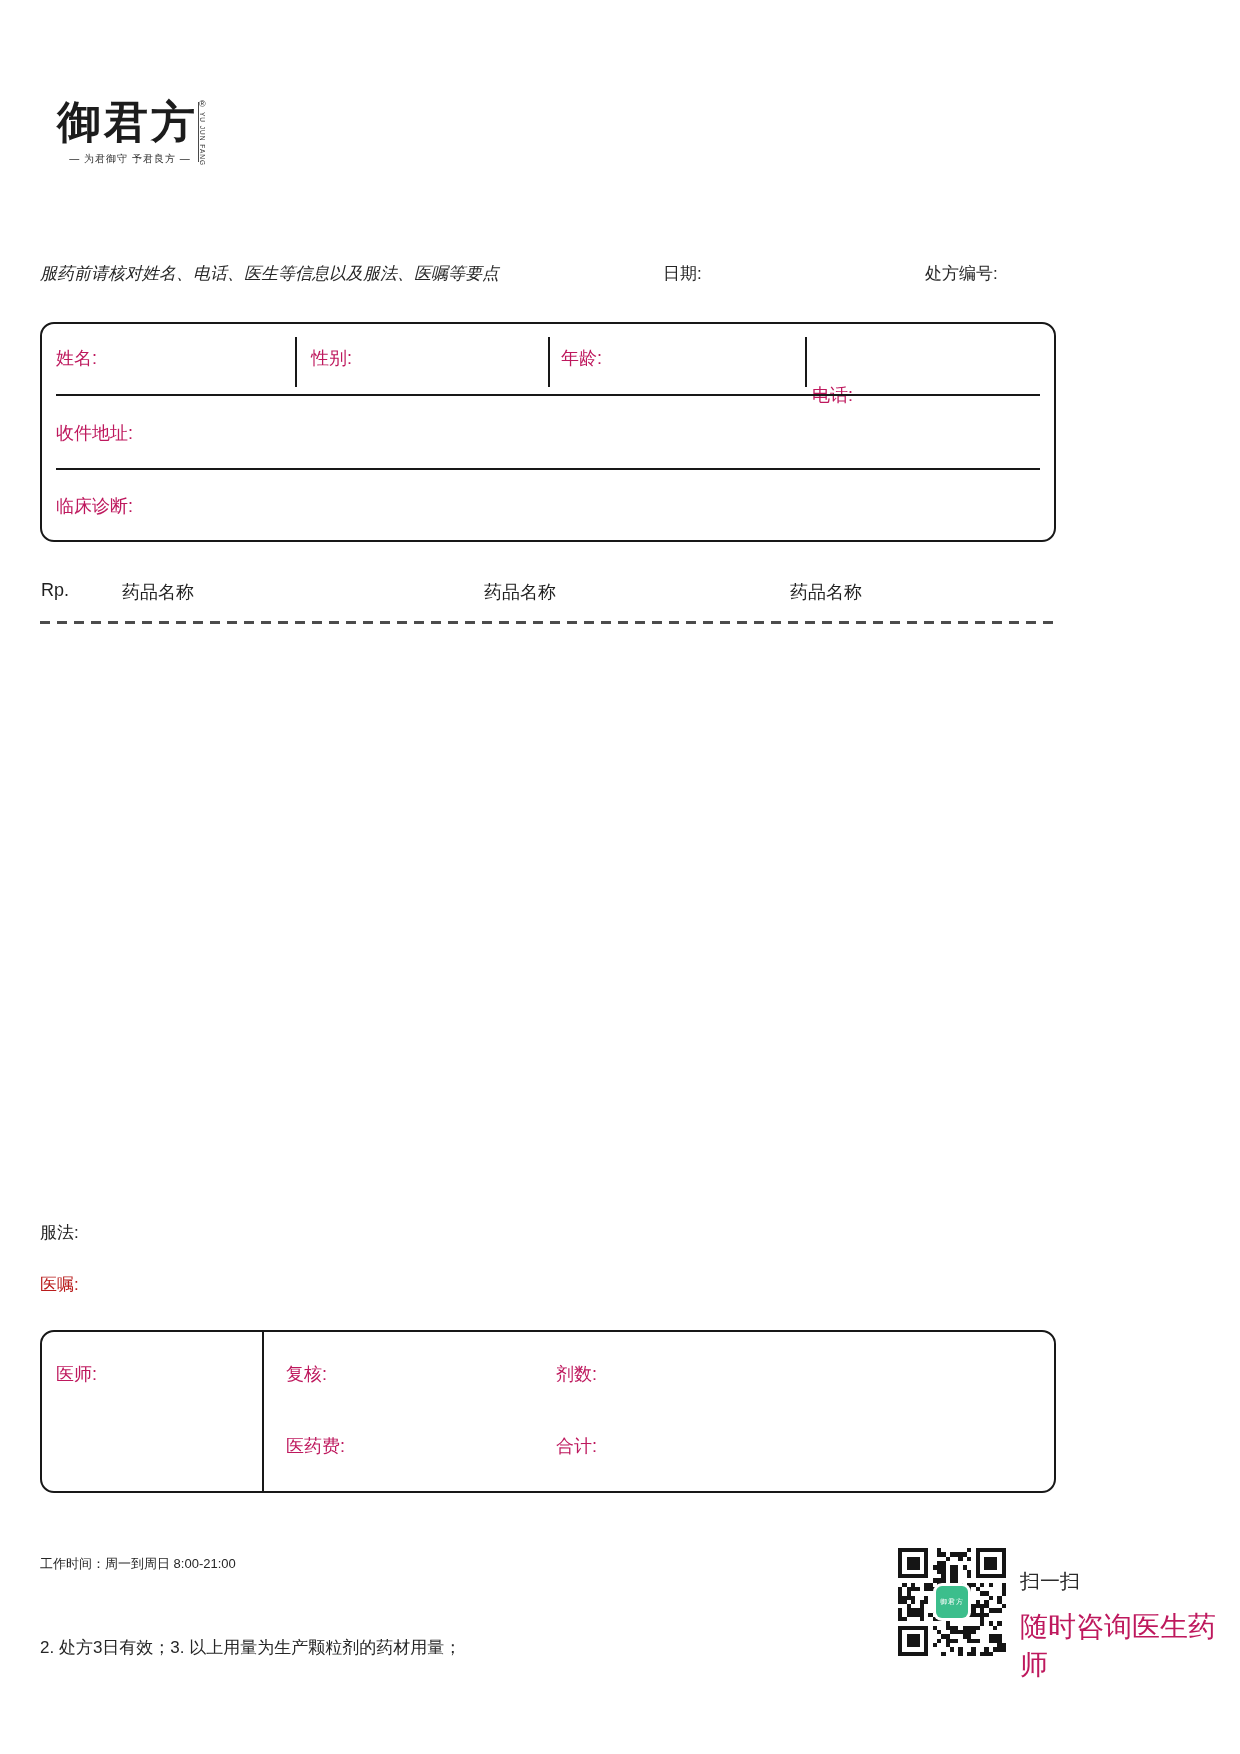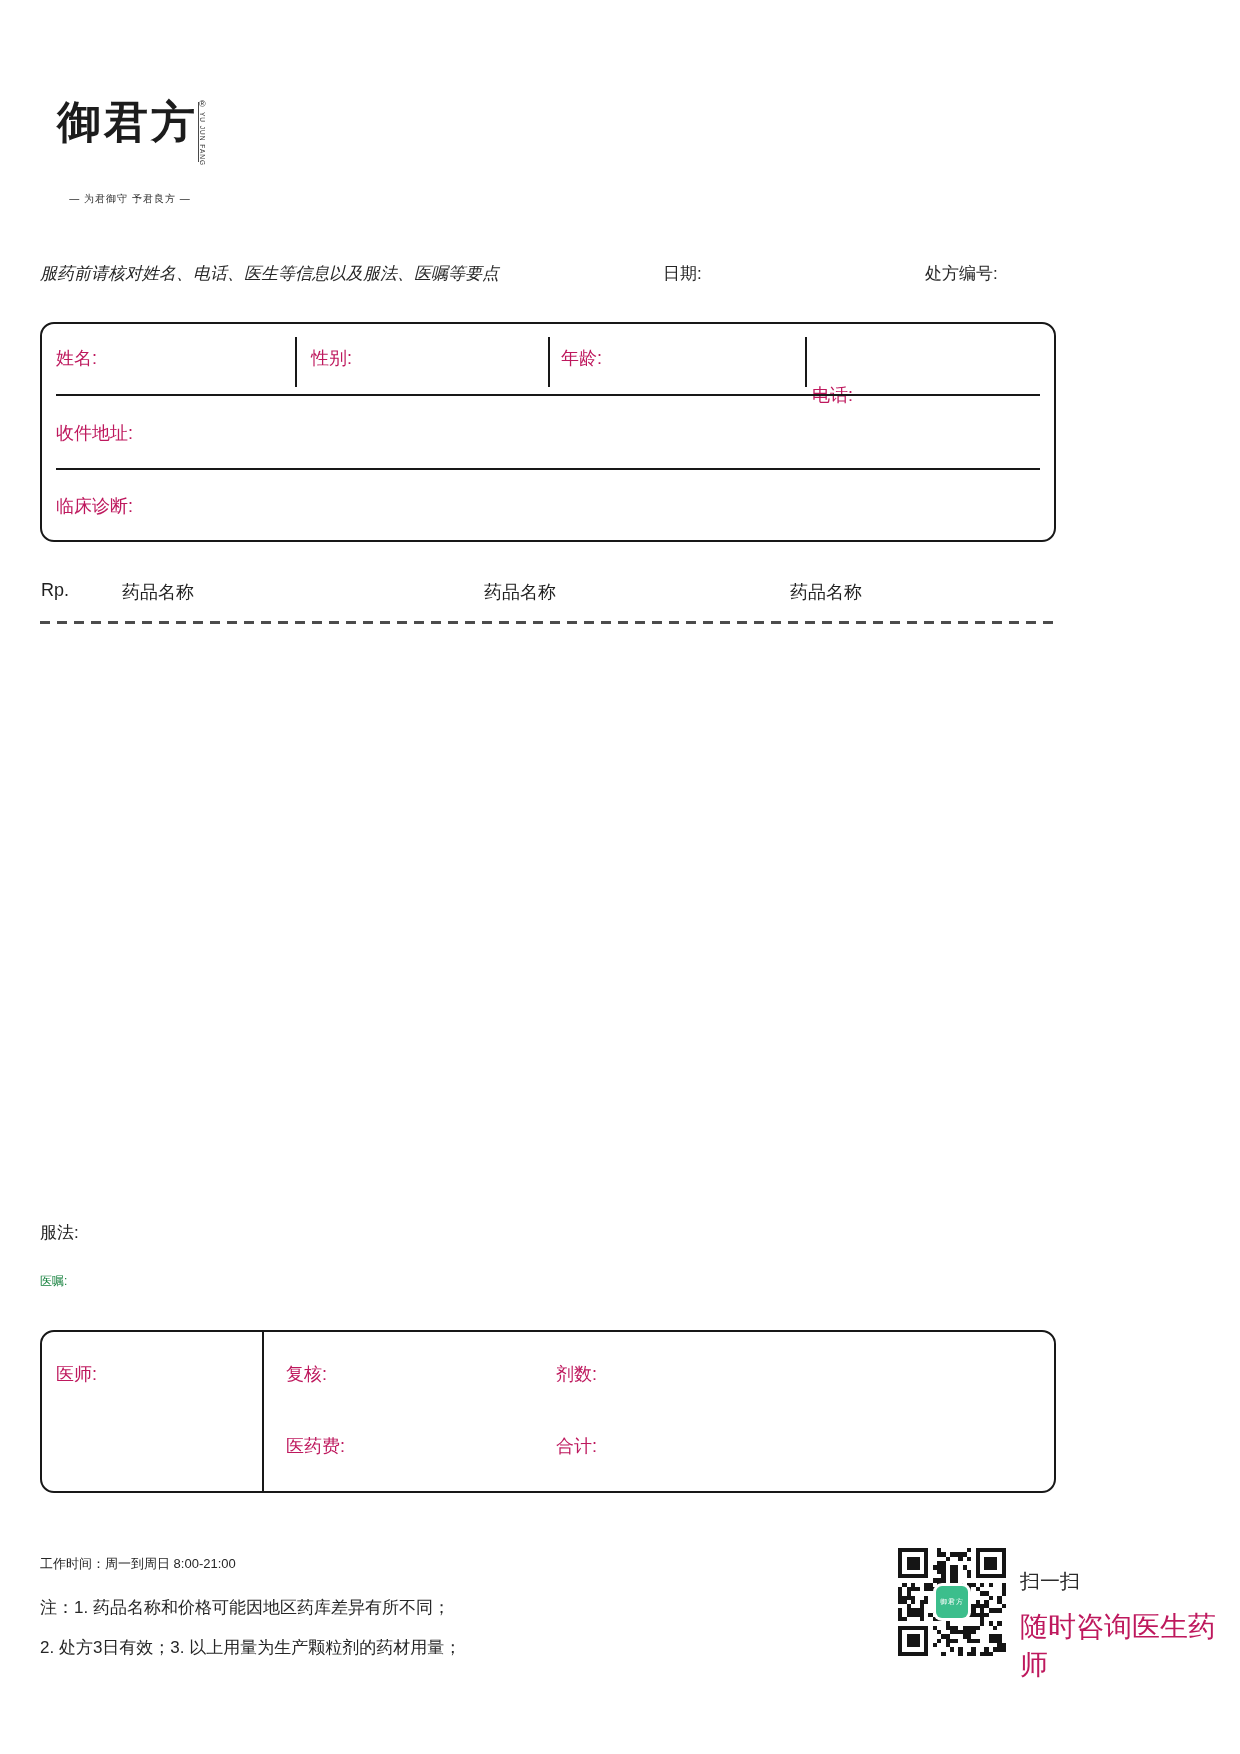--- a/index.html
+++ b/index.html
@@ -17,21 +17,21 @@
     line-height:1; letter-spacing:3px; color:#1c1c1c;
   }
   .logo-marks { display:inline-flex; flex-direction:column; vertical-align:top; margin-left:1px; }
   .logo-reg { font-size:9px; color:#2a2a2a; line-height:1; }
   .logo-vert {
     writing-mode:vertical-rl; font-size:6.5px; letter-spacing:1px;
     color:#3a3a3a; margin-top:3px; height:36px; white-space:nowrap;
   }
   .logo-tagline {
     left:57px; top:152px; width:146px; text-align:center; font-size:10px;
-    letter-spacing:1px; color:#2c2c2c; white-space:nowrap;margin-top:40px;
+    letter-spacing:1px; color:#2c2c2c; white-space:nowrap;
   }
   .brand-divider { left:198px; top:102px; width:1px; height:60px; background:#4a4a4a; }
   .hospital-name {
     left:213px; top:116px; font-size:38px; font-weight:900; line-height:1;
     letter-spacing:3px; color:#1c1c1c;
   }
 
   
   .notice-text { left:40px; top:262px; font-size:17px; color:#262626;font-style:italic; }
   .date-label { left:663px; top:262px; font-size:17px; color:#262626; }
@@ -52,21 +52,21 @@
   .drug-col { font-size:18px; color:#1f1f1f; top:580px; }
   .dc1 { left:122px; } .dc2 { left:484px; } .dc3 { left:790px; }
   .dashed-line {
     left:40px; top:621px; width:1016px; height:3px;
     background:repeating-linear-gradient(90deg,#4c4c4c 0 10px,transparent 10px 17px);
   }
   .drug-area { left:40px; top:630px; width:1016px; height:580px; }
 
   
   .usage-label { left:40px; top:1221px; font-size:17px; color:#222; }
-  .advice-label { left:40px; top:1273px; font-size:12px; color:#15803d; }
+  .advice-label { left:40px; top:1273px; font-size:17px; color:#b91c1c; }
 
   
   .signoff-box { left:40px; top:1330px; width:1016px; height:163px; }
   .signoff-vd { left:262px; top:1330px; width:2px; height:163px; background:#181818; }
   .doctor-label { left:56px; top:1362px; }
   .review-label { left:286px; top:1362px; }
   .dose-label { left:556px; top:1362px; }
   .fee-label { left:286px; top:1434px; }
   .total-label { left:556px; top:1434px; }
 
@@ -128,21 +128,20 @@
 
   <div class="abs round-box signoff-box"></div>
   <div class="abs signoff-vd"></div>
   <div class="abs field-label doctor-label">医师:</div>
   <div class="abs field-label review-label">复核:</div>
   <div class="abs field-label dose-label">剂数:</div>
   <div class="abs field-label fee-label">医药费:</div>
   <div class="abs field-label total-label">合计:</div>
 
   <div class="abs work-hours">工作时间：周一到周日  8:00-21:00</div>
-  <div class="abs note-1">注：1. 药品名称和价格可能因地区药库差异有所不同；</div>
   <div class="abs note-2">2. 处方3日有效；3. 以上用量为生产颗粒剂的药材用量；</div>
 
   <svg id="qr-svg" class="abs qr" viewBox="0 0 25 25">
       <rect x="9" y="0" width="1" height="1" fill="#151515"></rect>
       <rect x="16" y="0" width="1" height="1" fill="#151515"></rect>
       <rect x="9" y="1" width="1" height="1" fill="#151515"></rect>
       <rect x="10" y="1" width="1" height="1" fill="#151515"></rect>
       <rect x="12" y="1" width="1" height="1" fill="#151515"></rect>
       <rect x="13" y="1" width="1" height="1" fill="#151515"></rect>
       <rect x="14" y="1" width="1" height="1" fill="#151515"></rect>

